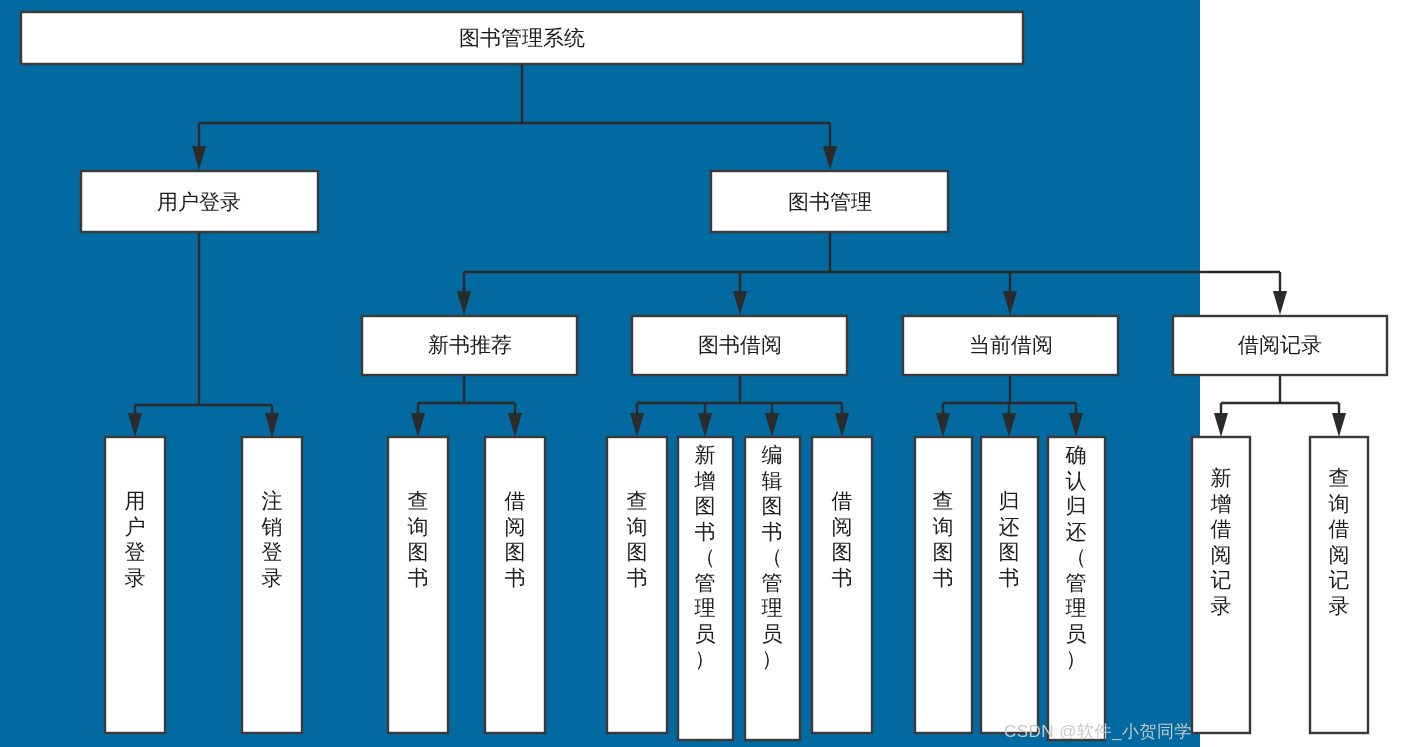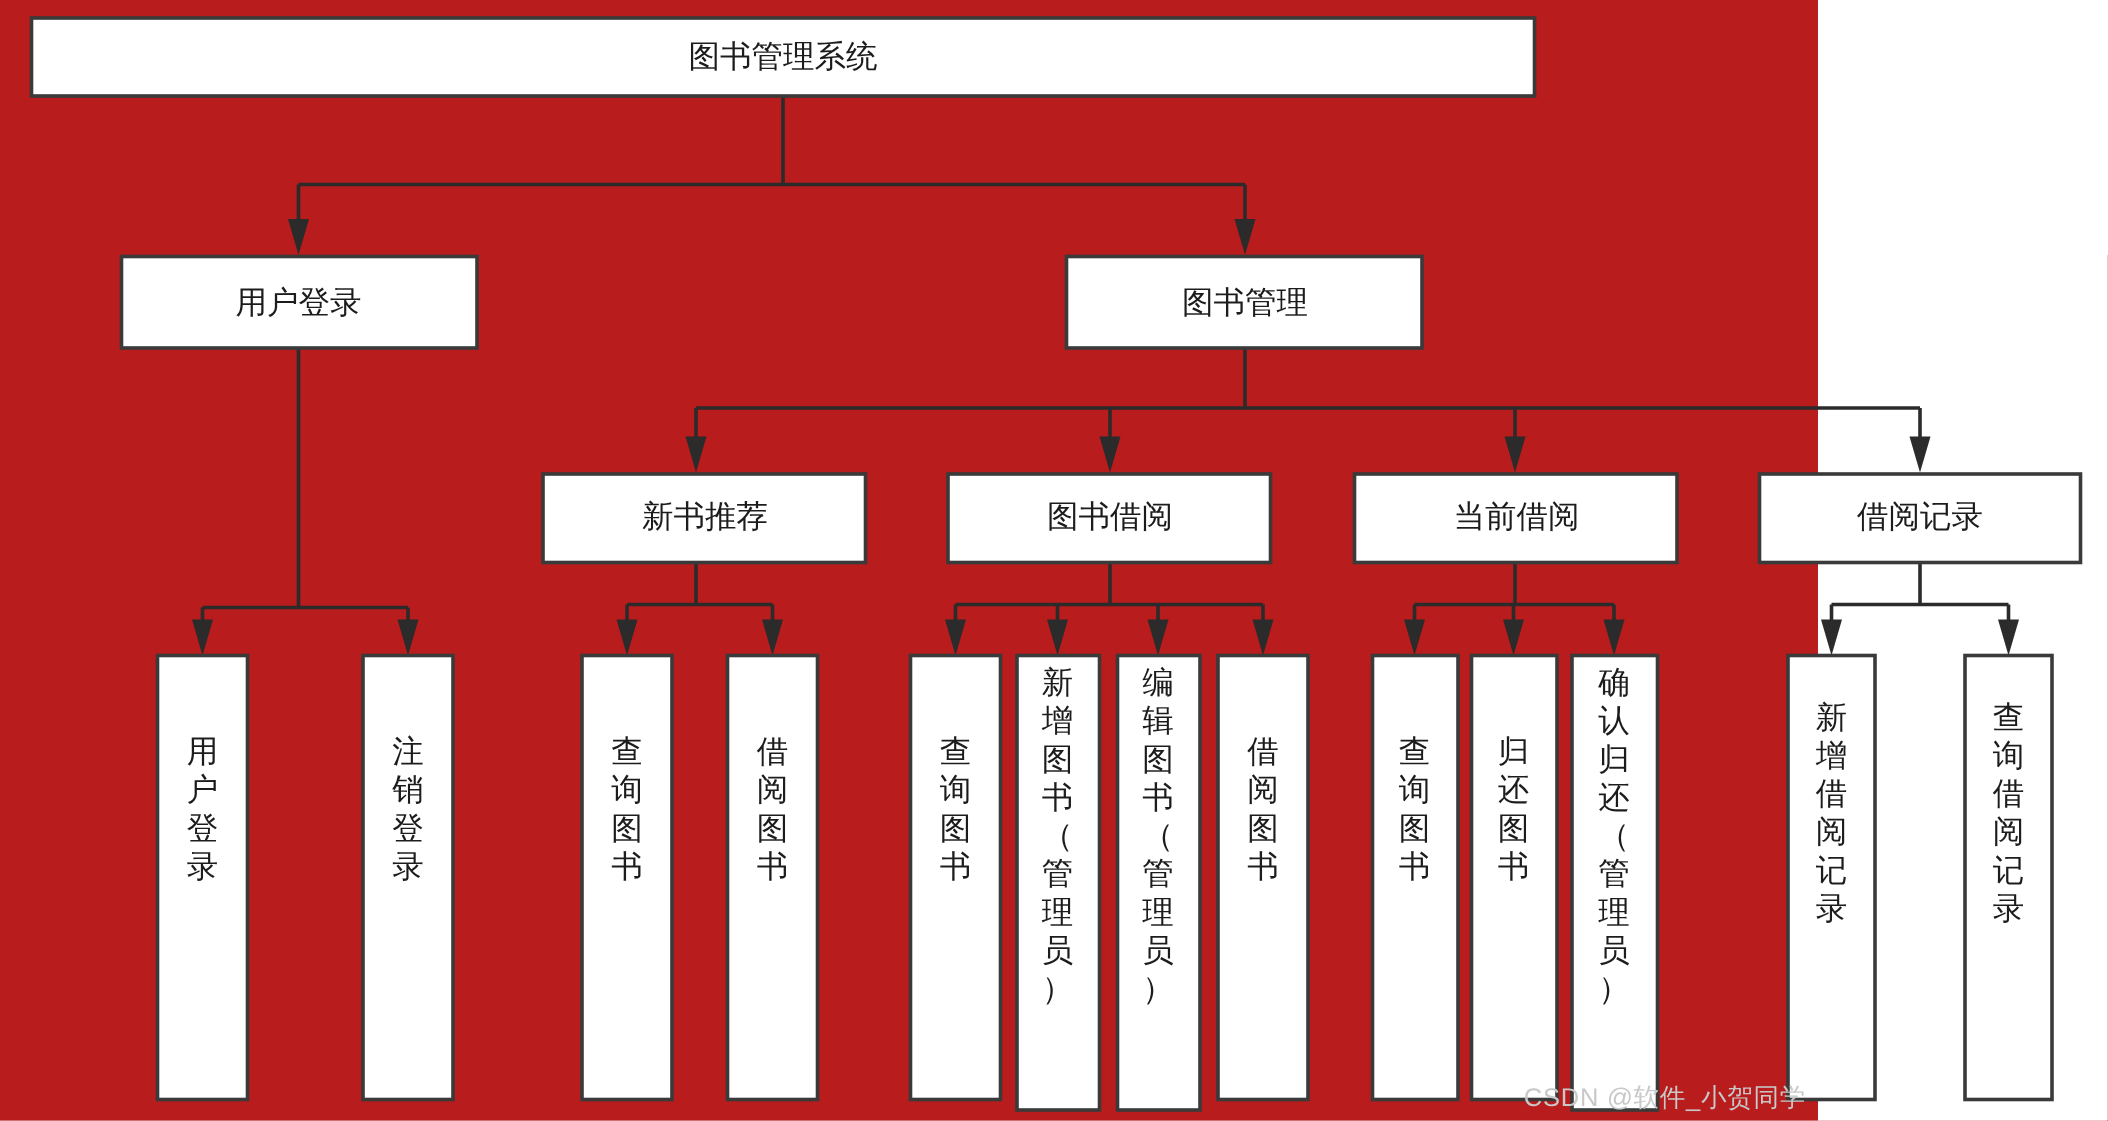--- a/index.html
+++ b/index.html
@@ -10,22 +10,21 @@
   body {
     width: 1405px;
     height: 747px;
     font-family: "Liberation Sans", "DejaVu Sans", sans-serif;
     overflow: hidden;
   }
   #diagram-root {
     position: relative;
     width: 1200px;
     height: 747px;
-    background: #b91c1c;
-    padding-left: 12px;
+    background: #0369a1;
   }
   svg.diagram-svg {
     position: absolute;
     top: 0;
     left: 0;
     width: 1405px;
     height: 747px;
   }
   .node-box {
     fill: #ffffff;

